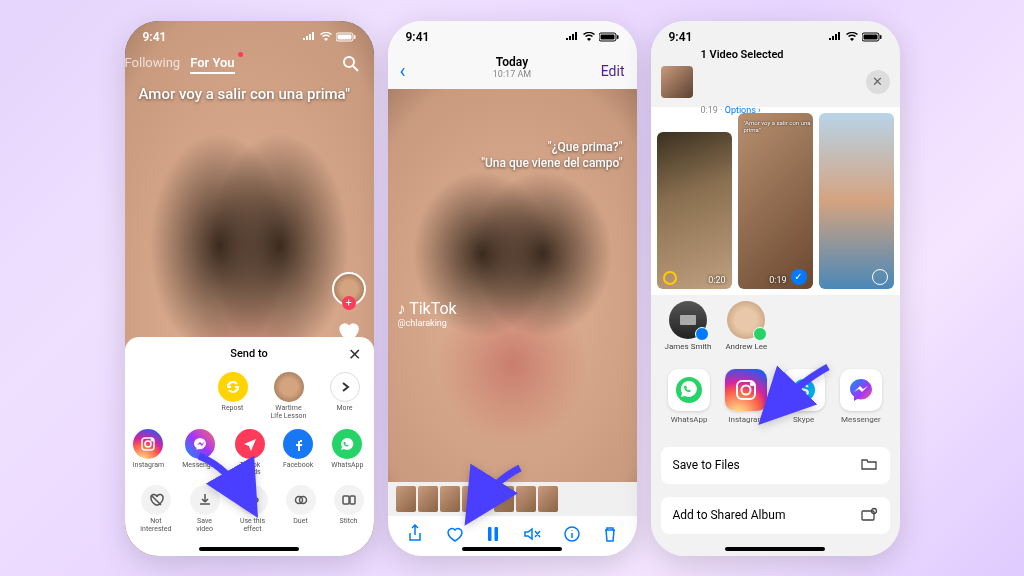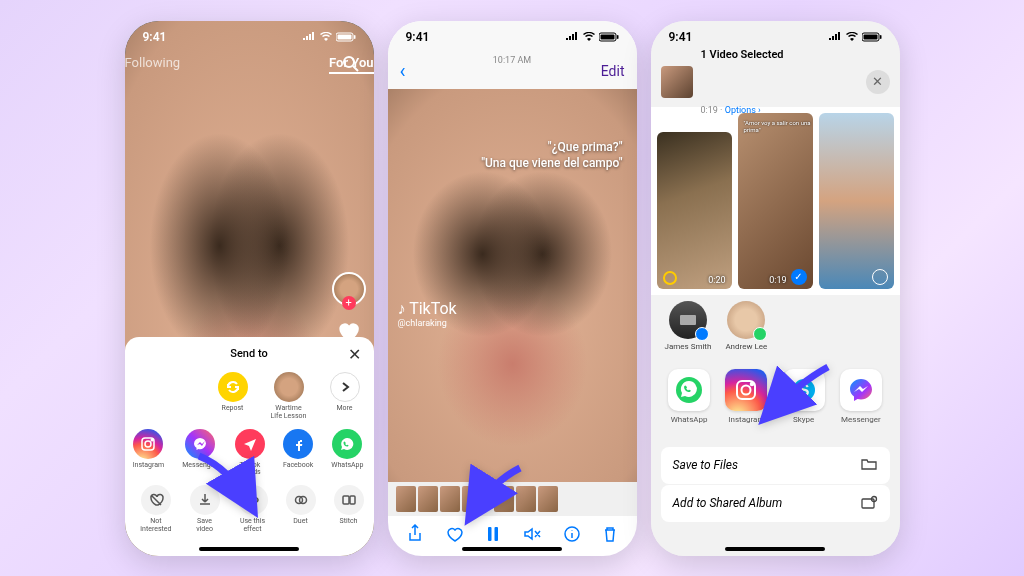--- a/index.html
+++ b/index.html
@@ -34,21 +34,21 @@
     background:
       radial-gradient(ellipse 40% 30% at 38% 42%, #3a2a1e 0%, transparent 70%),
       radial-gradient(ellipse 40% 30% at 62% 42%, #3a2a1e 0%, transparent 70%),
       radial-gradient(ellipse 50% 35% at 50% 70%, #c97d6d 0%, transparent 60%),
       radial-gradient(ellipse 110% 100% at 50% 55%, #e3b396 0%, #c99a7e 60%, #5c4230 100%),
       linear-gradient(180deg,#1a3a4a 0%,#0d2a38 100%);
   }
 
   
   .p1-video { position:relative; flex:1; overflow:hidden; }
-  .p1-topnav { position:absolute; top:34px; left:0; right:0; display:flex; justify-content:space-between; gap:10px; font-size:13px; color:rgba(255,255,255,0.7); z-index:10; }
+  .p1-topnav { position:absolute; top:34px; left:0; right:0; display:flex; justify-content:flex-start; gap:10px; font-size:13px; color:rgba(255,255,255,0.7); z-index:10; }
   .p1-topnav .active { color:#fff; font-weight:600; border-bottom:2px solid #fff; padding-bottom:2px; position:relative; }
   .p1-topnav .dot { position:absolute; top:-3px; right:-8px; width:5px; height:5px; background:#ff3b5c; border-radius:50%; }
   .p1-search { position:absolute; top:34px; right:14px; color:#fff; z-index:10; }
   .p1-caption { position:absolute; top:64px; left:14px; color:#fff; font-size:15px; font-weight:500; text-shadow:0 1px 3px rgba(0,0,0,0.5); line-height:1.3; }
   .p1-rail { position:absolute; right:8px; bottom:200px; display:flex; flex-direction:column; align-items:center; gap:12px; color:#fff; z-index:10; }
   .p1-avatar { width:34px; height:34px; border-radius:50%; background:radial-gradient(circle,#d4a380 40%,#8a6545 100%); border:2px solid #fff; position:relative; }
   .p1-plus { position:absolute; bottom:-6px; left:50%; transform:translateX(-50%); width:14px; height:14px; background:#ff3b5c; border-radius:50%; color:#fff; font-size:11px; display:flex; align-items:center; justify-content:center; }
   .p1-like { display:flex; flex-direction:column; align-items:center; gap:2px; font-size:9px; }
   .p1-sheet { position:absolute; bottom:0; left:0; right:0; background:#fff; border-radius:14px 14px 0 0; padding:10px 0 18px; z-index:20; }
   .p1-sheet-hdr { display:flex; justify-content:center; position:relative; font-size:11px; font-weight:500; padding-bottom:8px; }
@@ -92,21 +92,21 @@
   .p3-circle { position:absolute; bottom:4px; right:6px; width:16px; height:16px; border-radius:50%; border:1.5px solid #fff; }
   .p3-live { position:absolute; bottom:4px; left:6px; width:14px; height:14px; border-radius:50%; border:2px solid #ffcc00; }
   .p3-cap-sm { position:absolute; top:6px; left:6px; color:#fff; font-size:6px; text-shadow:0 0 2px #000; }
   .p3-people { height:70px; display:flex; gap:14px; padding:6px 14px; }
   .p3-person { display:flex; flex-direction:column; align-items:center; gap:3px; font-size:8px; color:#444; }
   .p3-pava { width:38px; height:38px; border-radius:50%; background:#ddd; position:relative; display:flex; align-items:center; justify-content:center; }
   .p3-badge { position:absolute; bottom:-2px; right:-2px; width:14px; height:14px; border-radius:50%; border:1.5px solid #fff; }
   .p3-apps { height:76px; display:flex; justify-content:space-around; padding:4px 10px 0; }
   .p3-app { display:flex; flex-direction:column; align-items:center; gap:4px; font-size:8px; color:#555; }
   .p3-appicon { width:42px; height:42px; border-radius:10px; display:flex; align-items:center; justify-content:center; background:#fff; box-shadow:0 1px 3px rgba(0,0,0,0.15); }
-  .p3-actions { flex:1; background:#f2f2f2; padding:6px 10px 0; display:flex; flex-direction:column; gap:1px;font-style:italic; }
+  .p3-actions { flex:1; background:#f2f2f2; padding:6px 10px 0; display:flex; flex-direction:column; gap:13px; }
   .p3-action { background:#fff; border-radius:8px; padding:10px 12px; font-size:12px; display:flex; justify-content:space-between; align-items:center; }
   .arrow3 { position:absolute; right:60px; top:336px; z-index:40; }
 
   .arrow-svg { filter:drop-shadow(0 2px 4px rgba(0,0,0,0.2)); }
 </style>
 </head>
 <body>
 
 <div class="phone">
   <div class="status-bar sb-white">
@@ -134,20 +134,21 @@
 
   <div class="p1-video face-bg">
     <div class="p1-topnav">
       <span>Following</span>
       <span class="active"><span>For You</span><span class="dot"></span></span>
     </div>
     <span class="p1-search"><svg width="18" height="18" fill="none" stroke="#fff" stroke-width="2">
           <circle cx="7" cy="7" r="5"></circle>
           <path d="M11 11l5 5"></path>
         </svg></span>
+    <div class="p1-caption">Amor voy a salir con una prima"</div>
     <div class="p1-rail">
       <div class="p1-avatar">
           <div class="p1-plus">+</div>
         </div>
       <div class="p1-like">
         <svg width="26" height="26" viewBox="0 0 24 24" fill="#fff">
             <path d="M12 21s-8-5-8-11a5 5 0 019-3 5 5 0 019 3c0 6-8 11-8 11z"></path>
           </svg>
         <span>309.9K</span>
       </div>
@@ -316,20 +317,21 @@
           <svg width="20" height="10">
             <rect x="0" y="1" width="17" height="8" rx="2" fill="none" stroke="#000"></rect>
             <rect x="1.5" y="2.5" width="14" height="5" rx="1" fill="#000"></rect>
             <rect x="18" y="3" width="1.5" height="4" rx="0.7" fill="#000"></rect>
           </svg>
         </span>
     </span>
   </div>
   <div class="p2-hdr">
     <div class="p2-title">
+      <div>Today</div>
       <div class="p2-sub">10:17 AM</div>
     </div>
     <div class="p2-row1">
       <span class="p2-back">‹</span>
       <span class="p2-edit">Edit</span>
     </div>
   </div>
   <div class="p2-video face-bg">
     <div class="p2-cap">
       <div>"¿Que prima?"</div>

